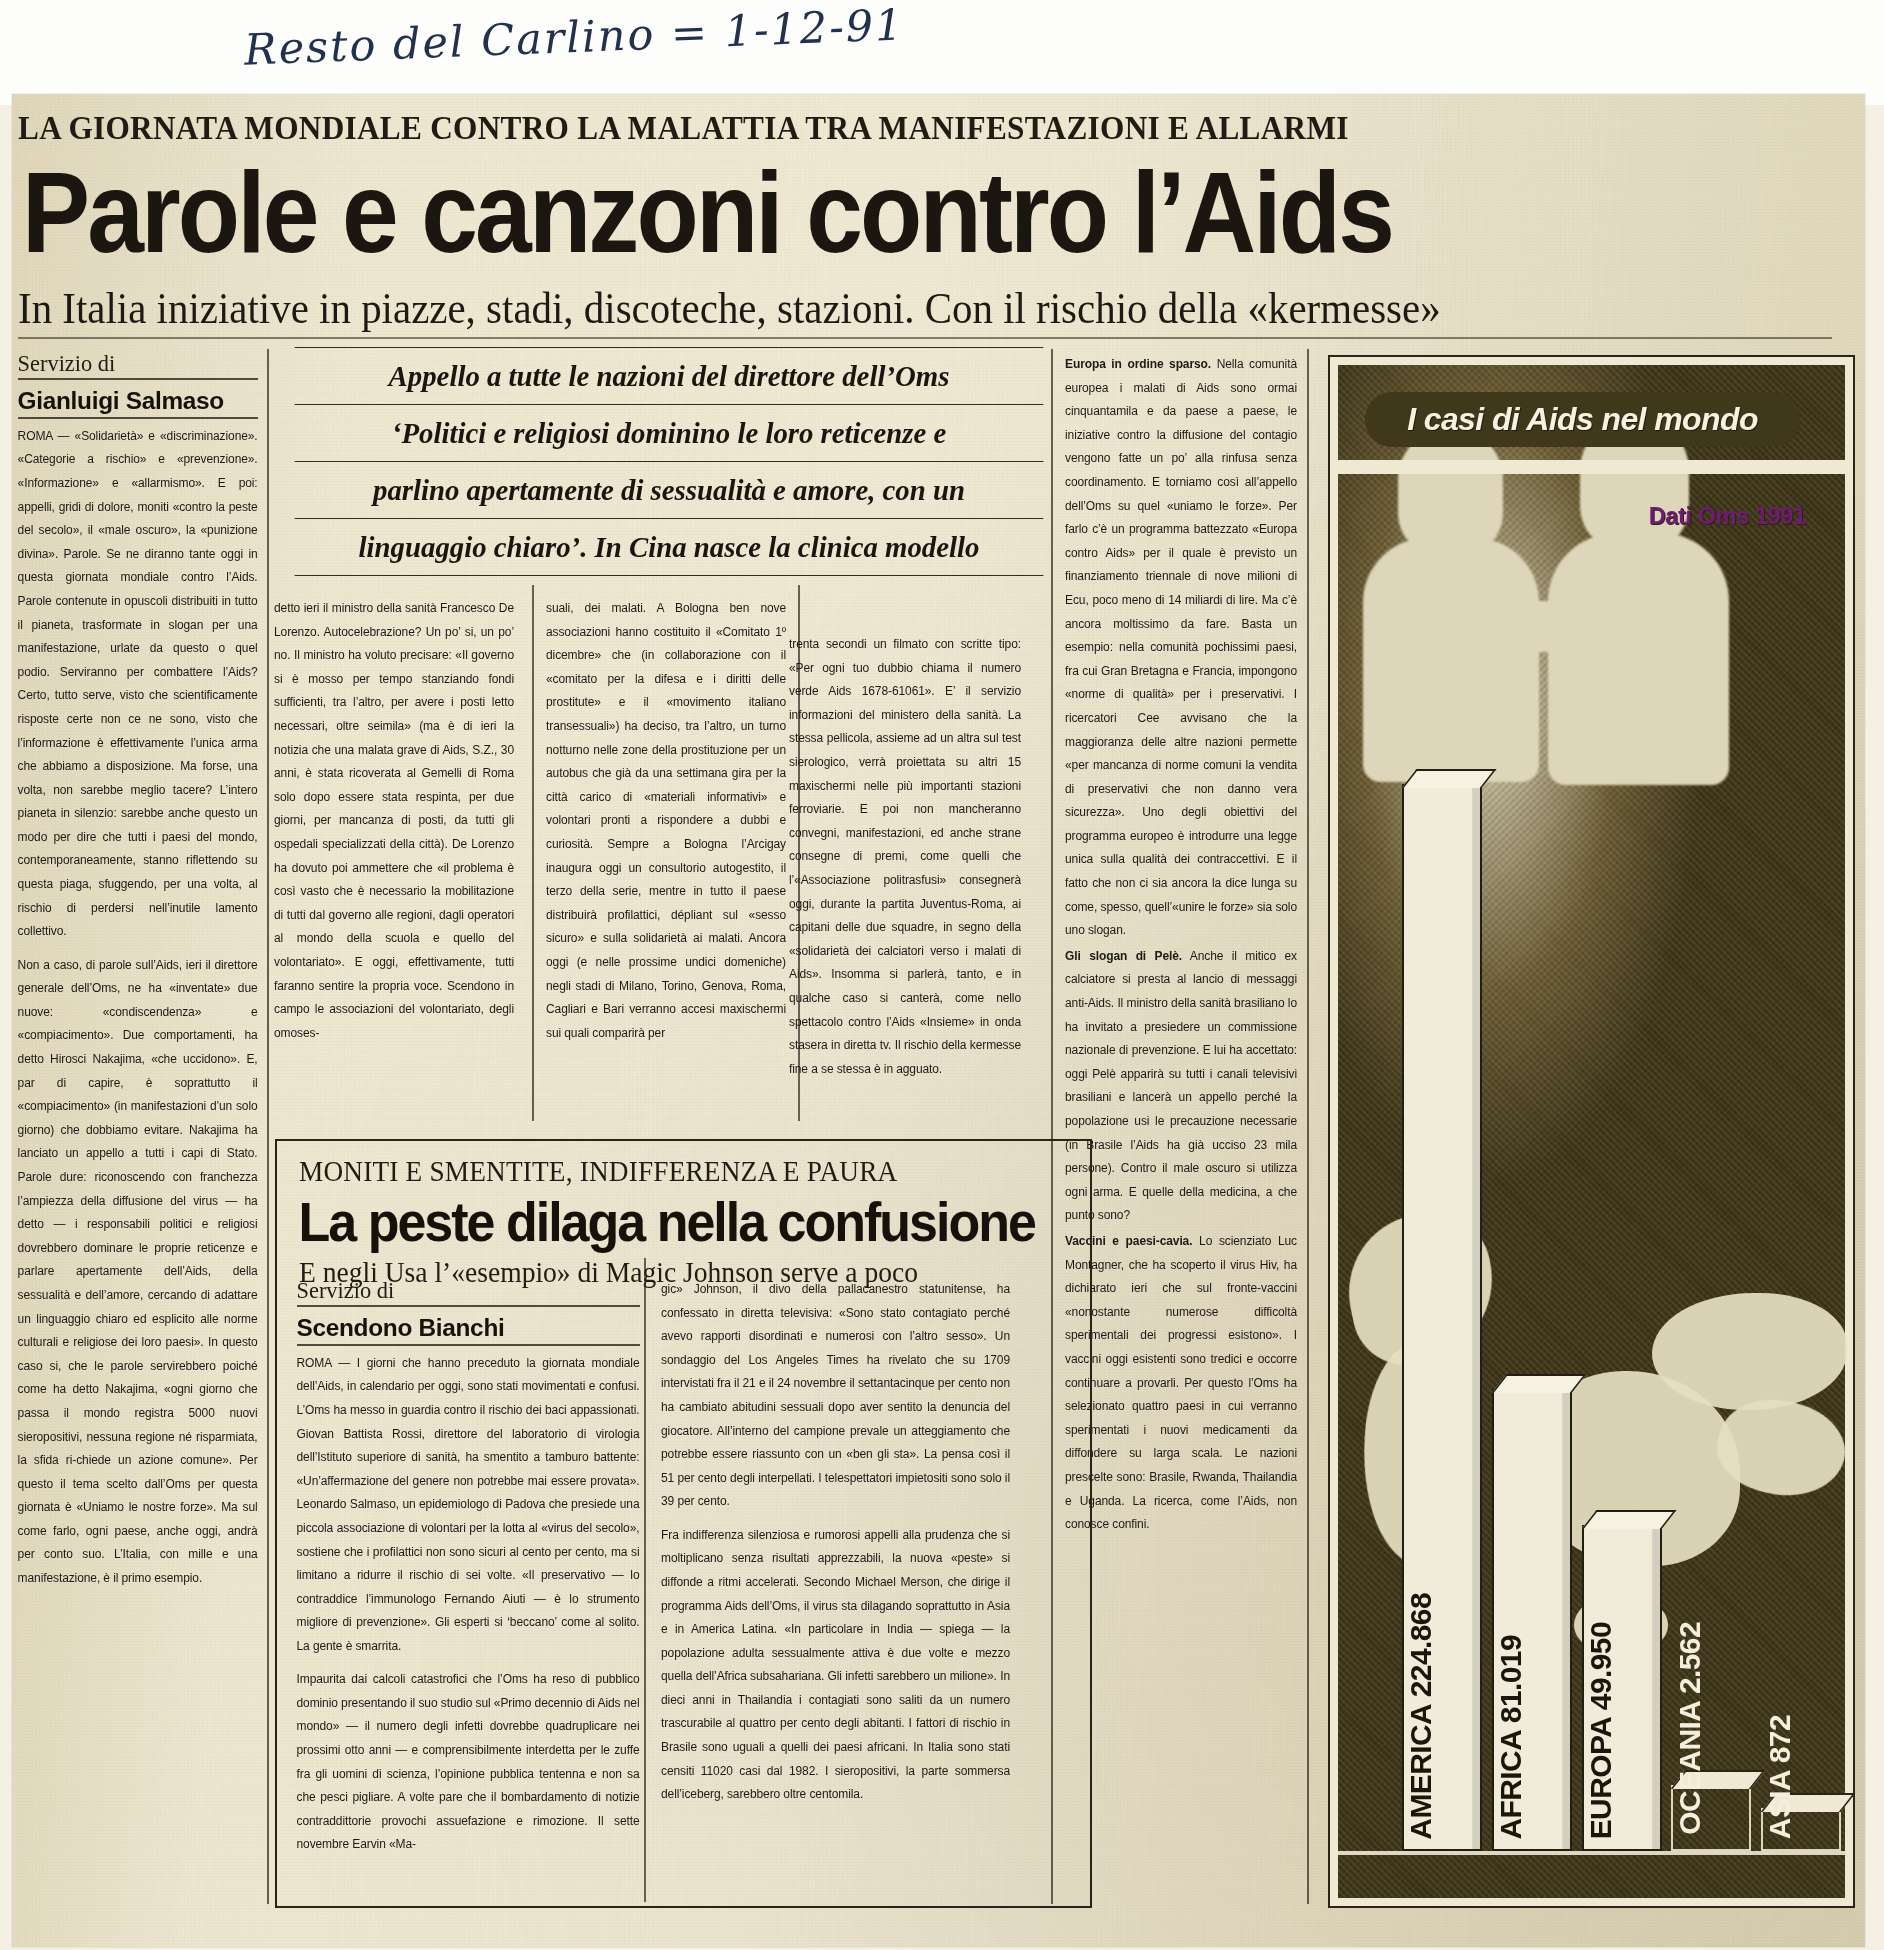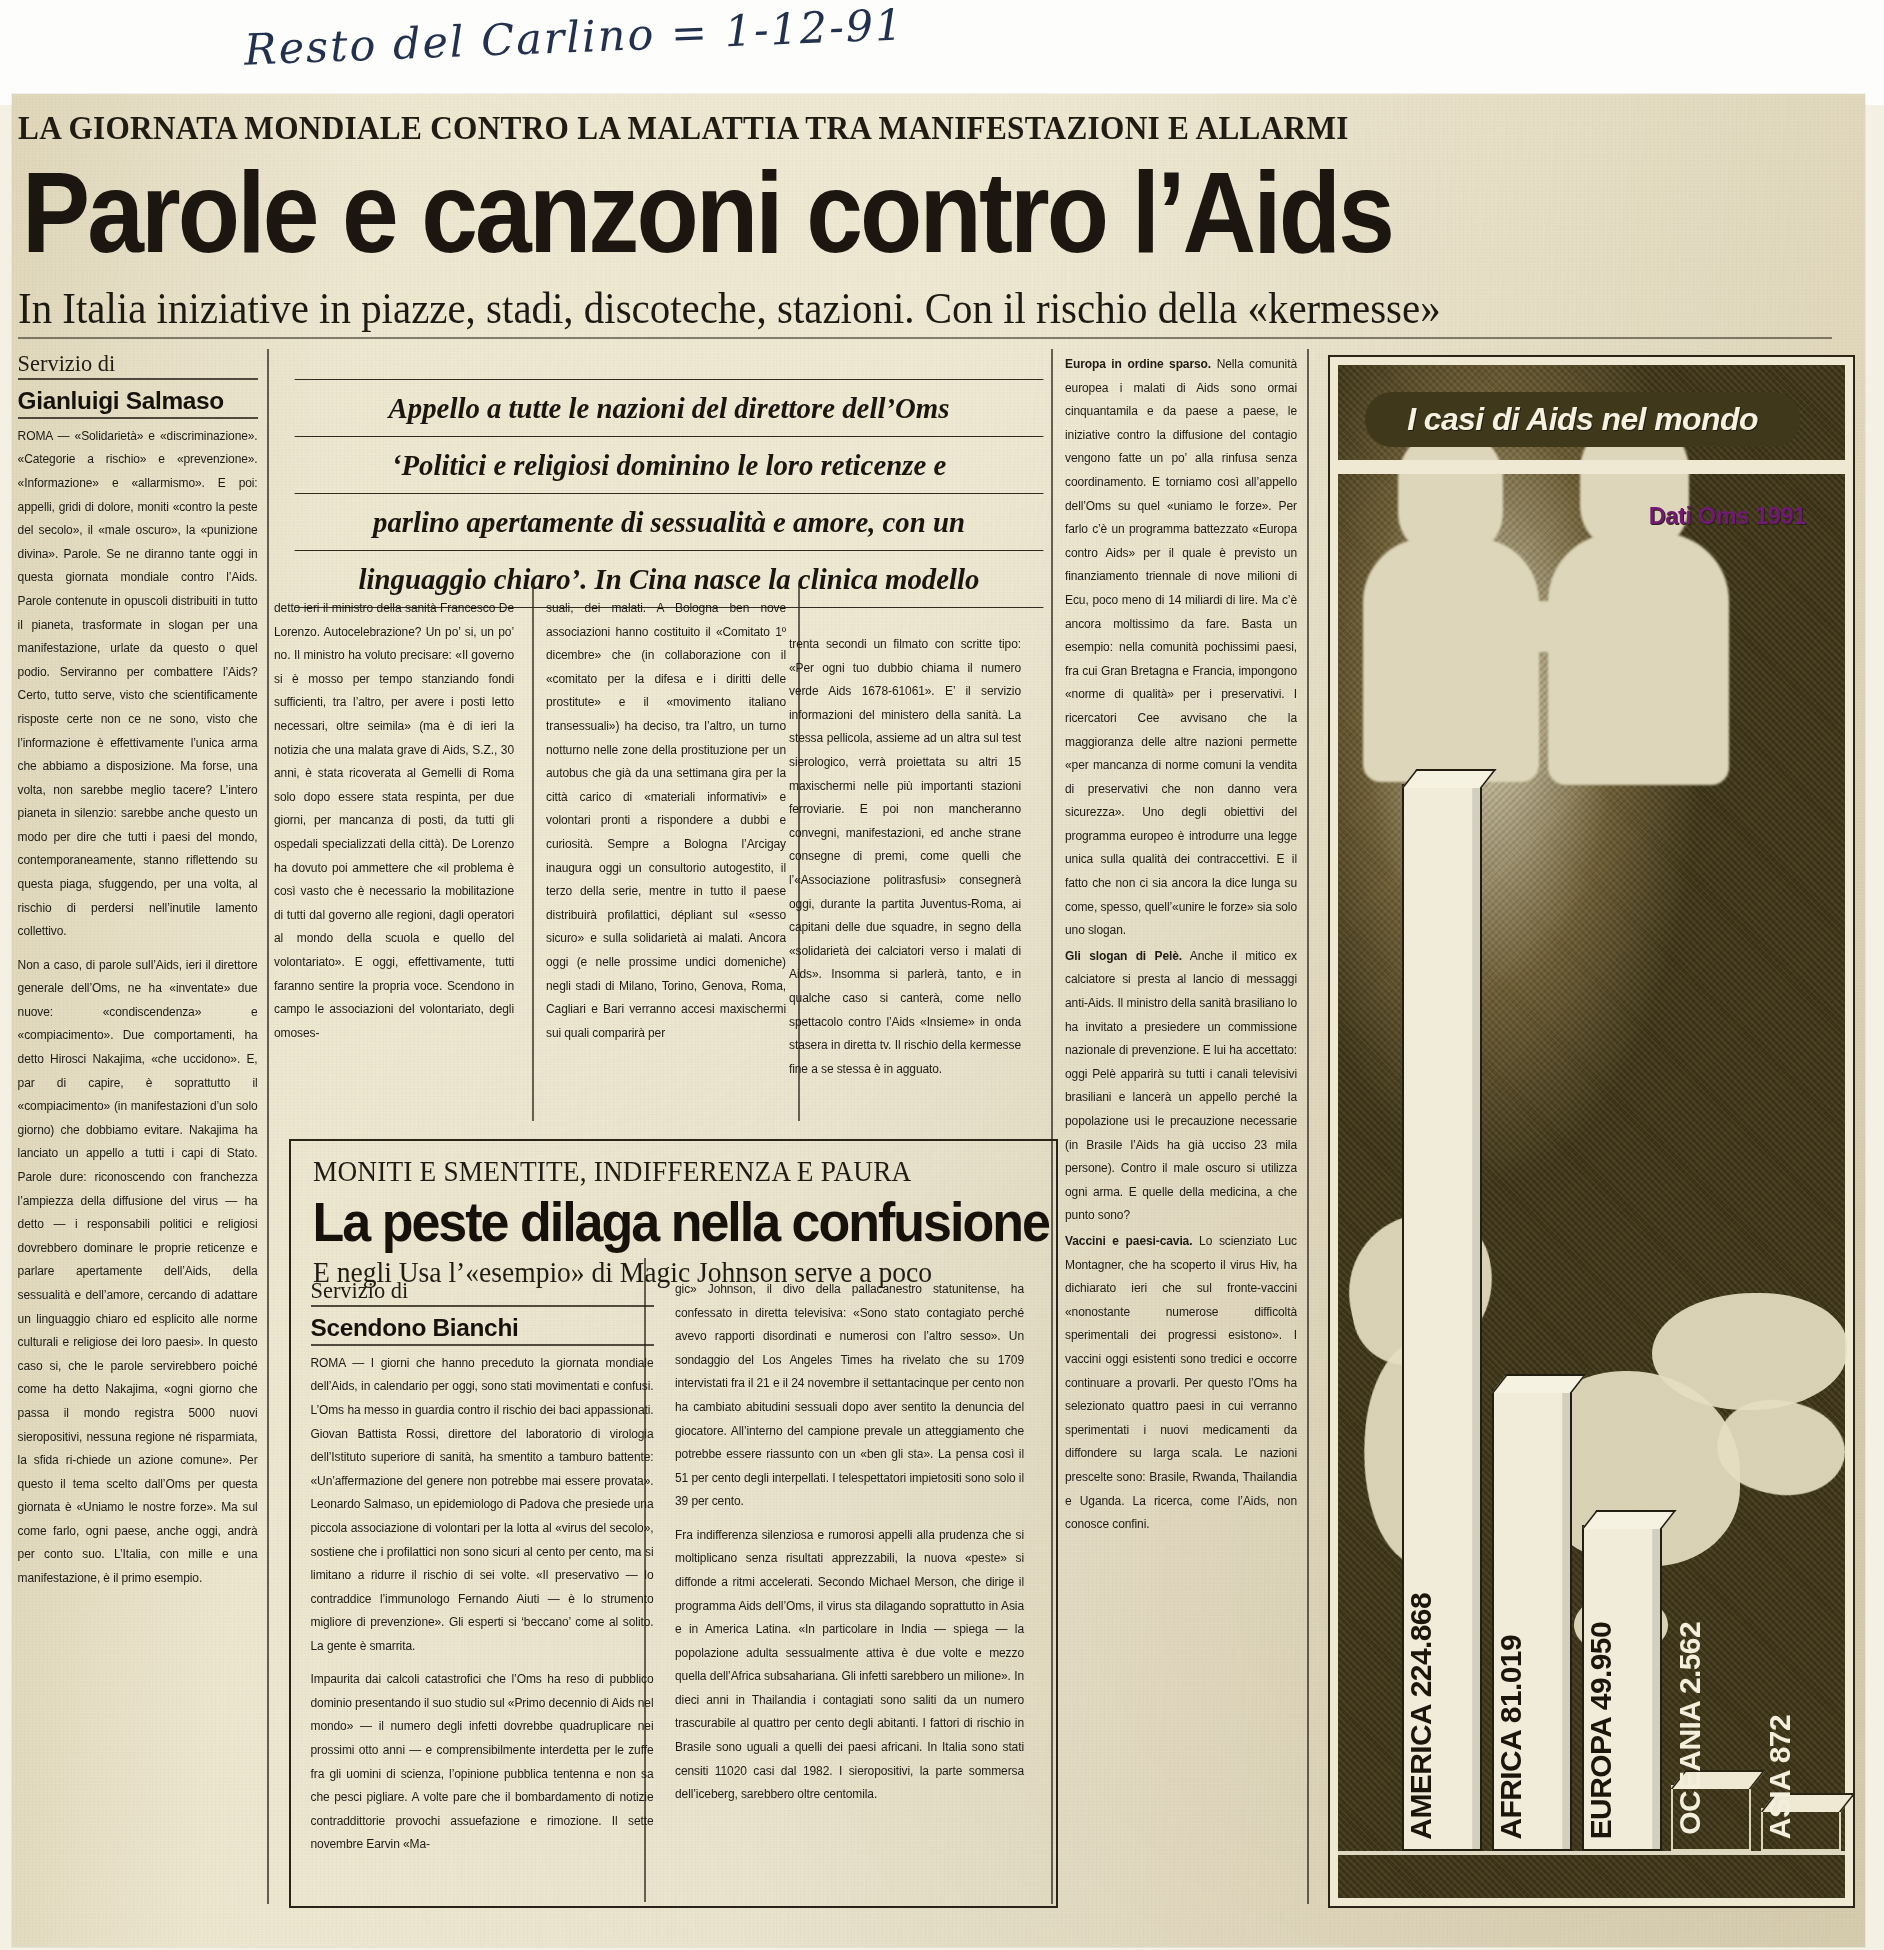--- a/index.html
+++ b/index.html
@@ -74,36 +74,37 @@
   .servizio-label{
     font-family:"Liberation Serif",serif;font-size:22.4px;color:#201c14;line-height:25px;
   }
   .servizio-name{
     font-family:"Liberation Sans",sans-serif;font-weight:700;font-size:24.4px;
     color:#15120c;line-height:29px;letter-spacing:-0.3px;
   }
   .servizio-rule{height:2px;background:#2a241a;opacity:.8;margin:2px 0 5.9px;}
 
   
-  .deckbox{position:absolute;left:279px;top:347px;width:780px;margin-top:32px;}
+  .deckbox{position:absolute;left:279px;top:347px;width:780px;}
   .deckline{
     font-family:"Liberation Serif",serif;font-style:italic;font-weight:700;
     font-size:30px;line-height:56px;color:#1a160f;text-align:center;
     border-bottom:1.6px solid #332b1e;
     transform:scaleX(.96);
   }
   .deckline:first-child{border-top:1.6px solid #332b1e;}
 
   
   .vrule{position:absolute;width:1.6px;background:#3a3226;opacity:.75;}
 
   
   .lowerbox{
-    position:absolute;left:289px;top:1139px;width:765px;height:765px;
+    position:absolute;left:275px;top:1139px;width:765px;height:765px;
     border:2.3px solid #2a2418;
+    padding-left:48px;
   }
   .lb-kicker{
     font-family:"Liberation Serif",serif;font-size:29px;color:#201c14;
     letter-spacing:0.2px;transform:scaleX(.94);transform-origin:left center;white-space:nowrap;
   }
   .lb-title{
     font-family:"Liberation Sans",sans-serif;font-weight:700;font-size:52px;
     letter-spacing:-2px;color:#16120b;line-height:55px;
     transform:scaleY(1.08);transform-origin:left top;white-space:nowrap;
   }

